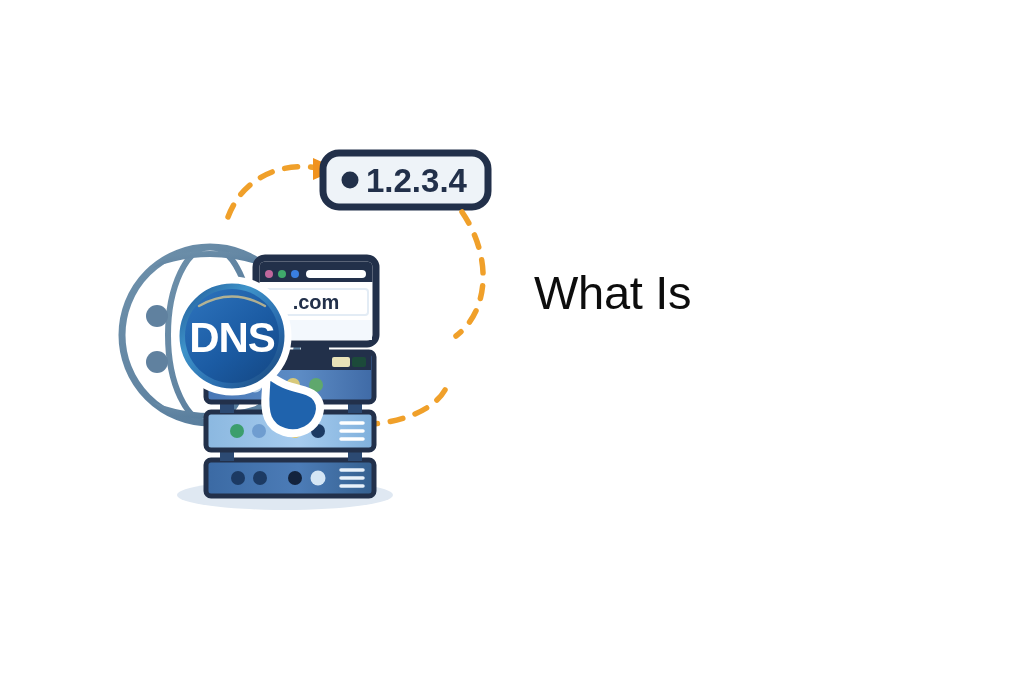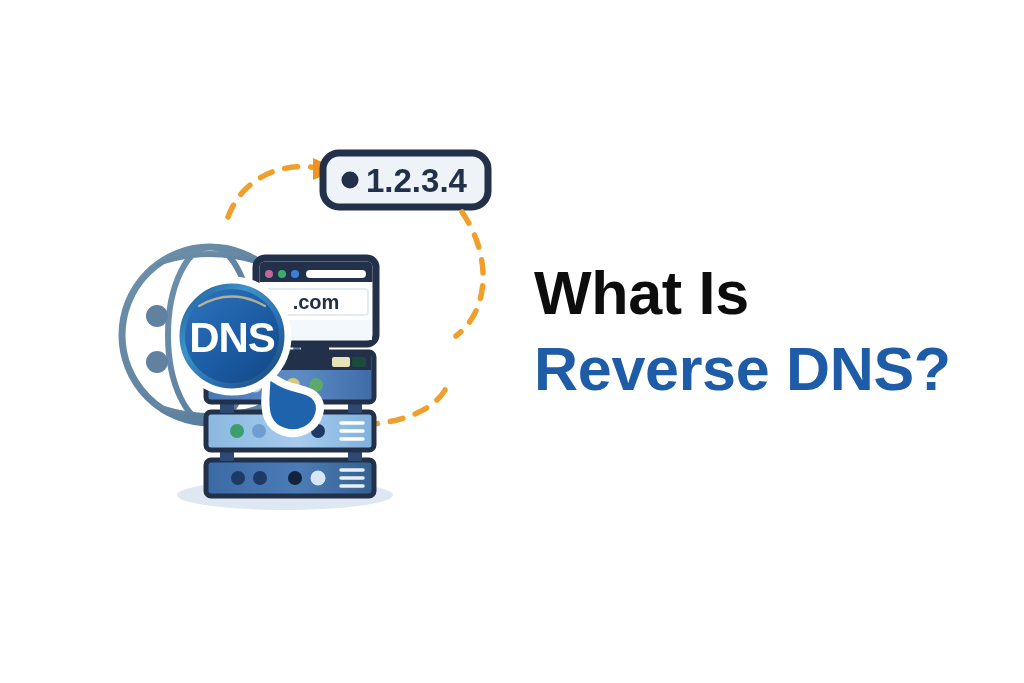--- a/index.html
+++ b/index.html
@@ -38,22 +38,22 @@
 
   
   #headline {
     position: absolute;
     left: 534px;
     top: 255px;
     width: 440px;
   }
   .headline-line {
     font-family: "Liberation Sans", sans-serif;
-    font-weight: bold;
-    font-size: 61px;
+    font-weight: normal;
+    font-size: 47px;
     line-height: 76px;
     letter-spacing: -0.3px;
     white-space: nowrap;
   }
   .headline-line.primary {
     color: #0d0d0d;
   }
   .headline-line.accent {
     color: #1f5ca8;
   }
@@ -218,16 +218,15 @@
         <circle cx="122" cy="196" r="47" fill="url(#lensGrad)"></circle>
 
         <path d="M 89 166 Q 122 147 155 166" fill="none" stroke="#e0c98a" stroke-width="2.4" stroke-linecap="round" opacity="0.75"></path>
         <text x="122" y="212" text-anchor="middle" font-family="Liberation Sans, sans-serif" font-size="42" font-weight="bold" fill="#ffffff" letter-spacing="-1">DNS</text>
       </g>
     </svg>
   </div>
 
   <div id="headline">
     <div class="headline-line primary">What Is</div>
-    <div class="headline-line accent">Reverse DNS?</div>
   </div>
 
 </div>
 
 </body></html>

